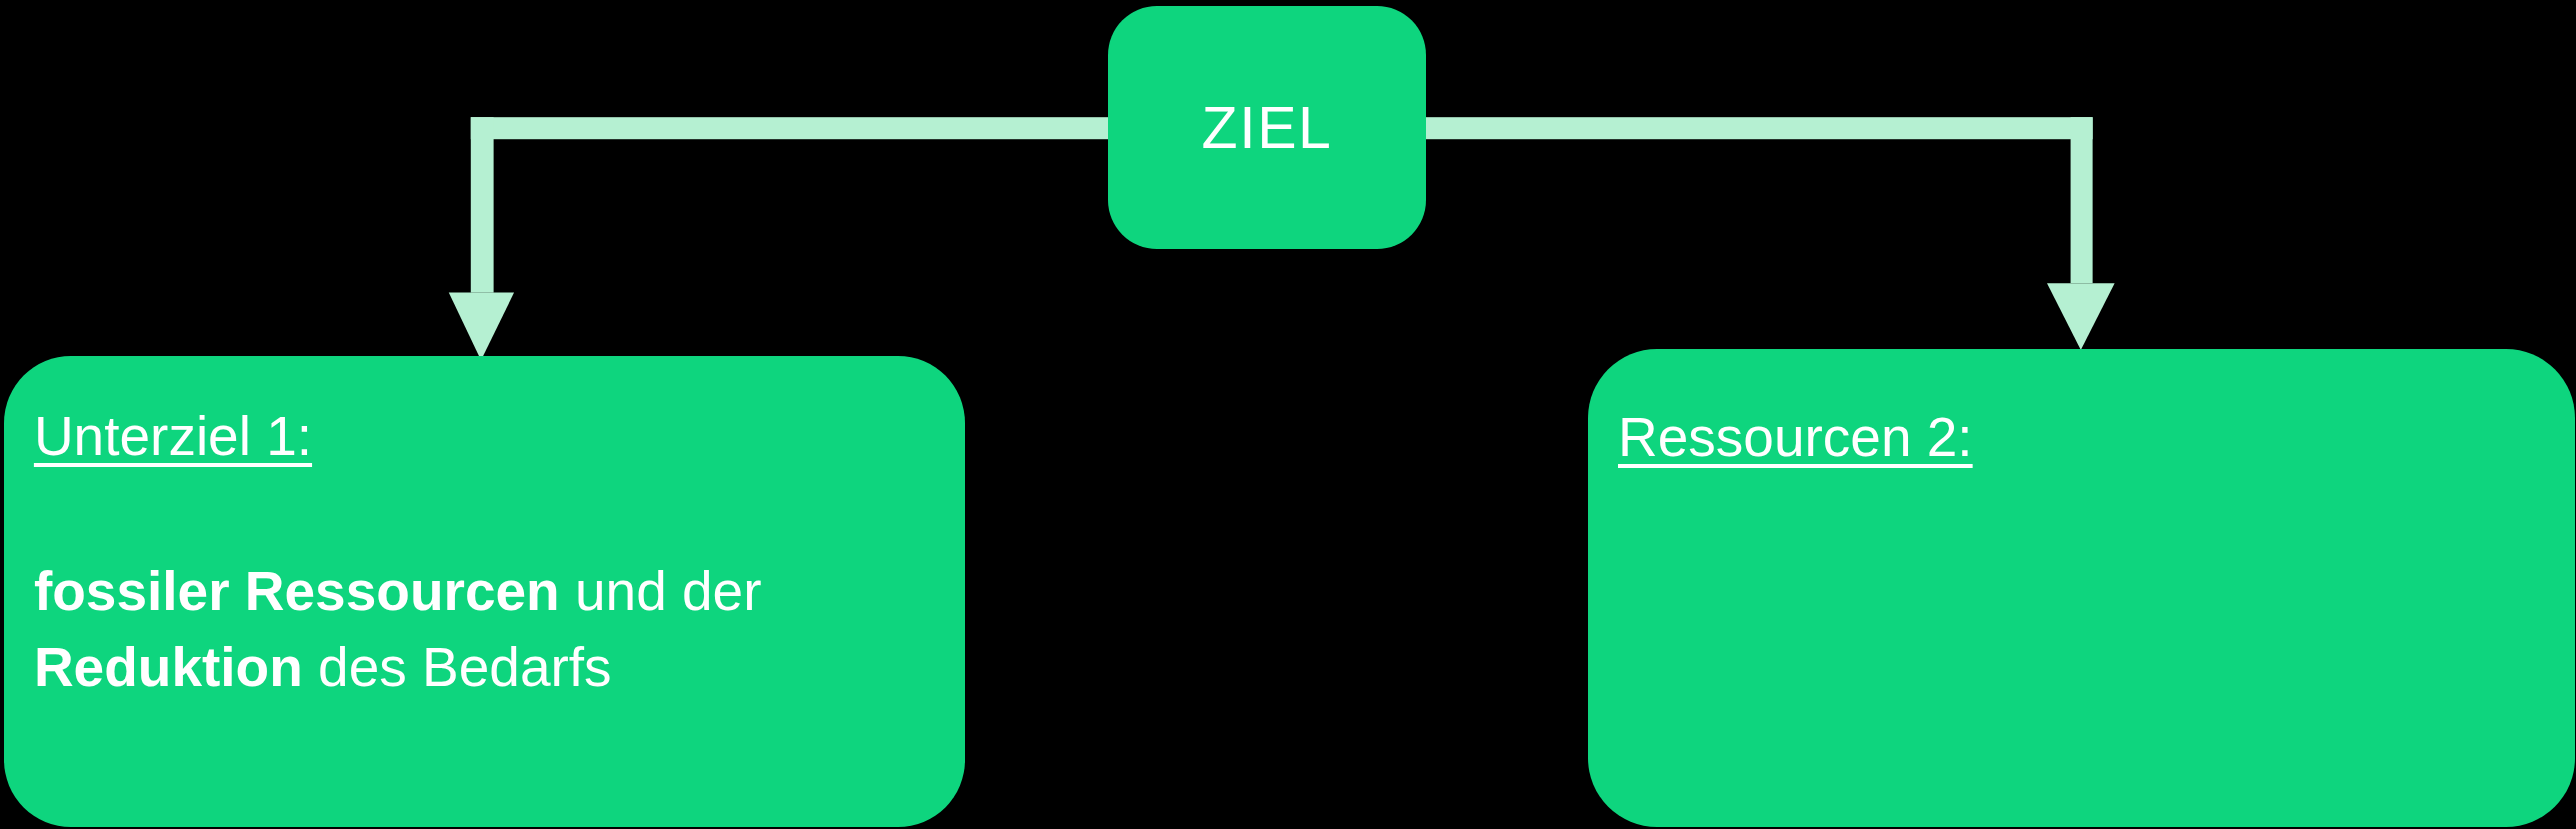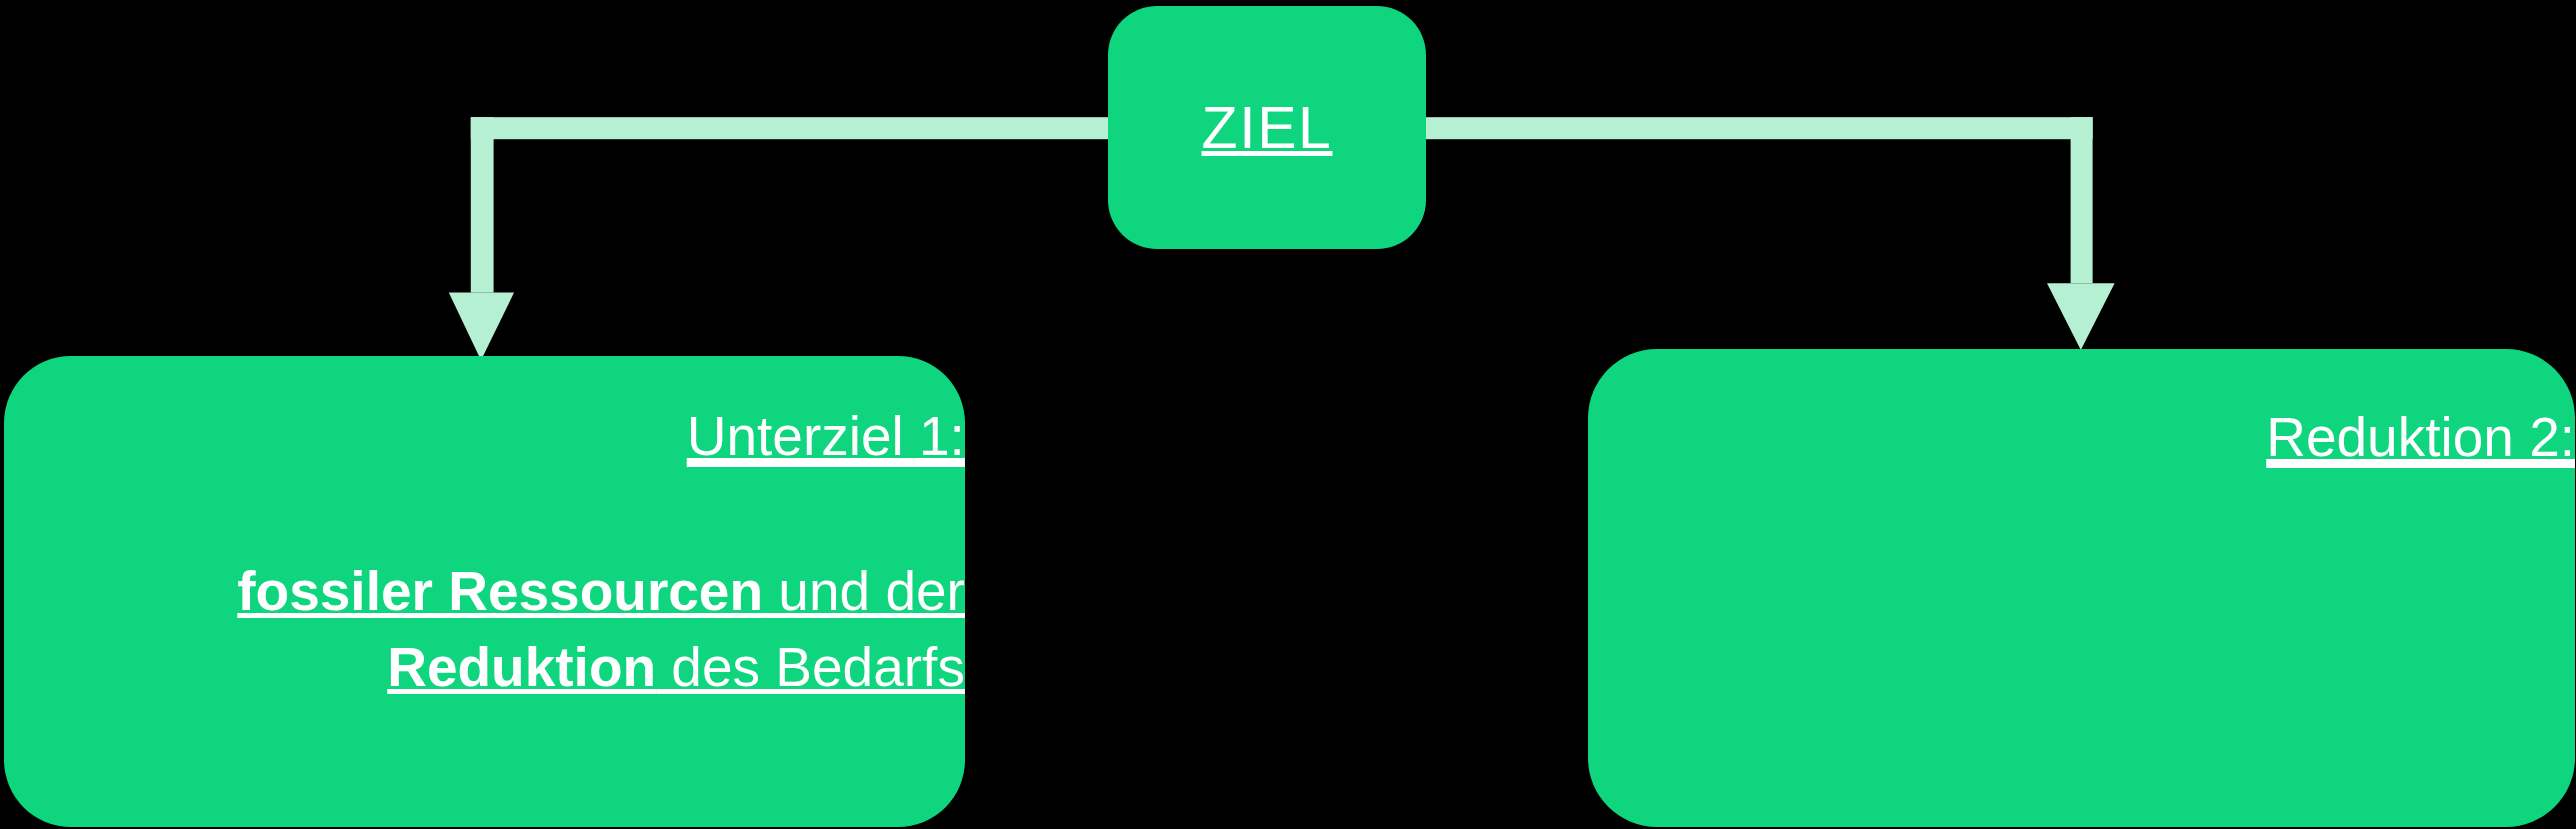--- a/index.html
+++ b/index.html
@@ -23,36 +23,36 @@
     position: absolute;
     left: 0; top: 0;
     width: 2576px; height: 829px;
     z-index: 1;
   }
   .connectors .conn { fill: var(--conn); }
   .node {
     position: absolute;
     background: var(--node);
     z-index: 2;
-    text-decoration: underline;
   }
   .goal {
     left: 1108px; top: 6.3px;
     width: 318px; height: 243px;
     border-radius: 49px;
     display: flex;
     align-items: center;
     justify-content: center;
     font-size: 59px;
     letter-spacing: 1.6px;
   }
   .sub {
-    text-align: right;
+    text-align: left;
     font-size: 55px;
     line-height: 76px;
+    padding-left: 30px;
   }
   .sub1 {
     left: 3.9px; top: 356px;
     width: 961px; height: 471px;
     border-radius: 67px;
     padding-top: 42px;
   }
   .sub2 {
     left: 1588px; top: 349px;
     width: 987px; height: 478px;
@@ -99,20 +99,20 @@
         <b>fossiler Ressourcen</b><span> und der</span>
       </div>
       <div class="line">
         <b>Reduktion</b><span> des Bedarfs</span>
       </div>
     </div>
   </div>
 
   <div class="node sub sub2">
     <div class="heading">
-      <span class="u">Reduktion 2:</span>
+      <span class="u">Ressourcen 2:</span>
     </div>
     <div class="body">
     </div>
   </div>
 
 </div>
 
 
 </body></html>

